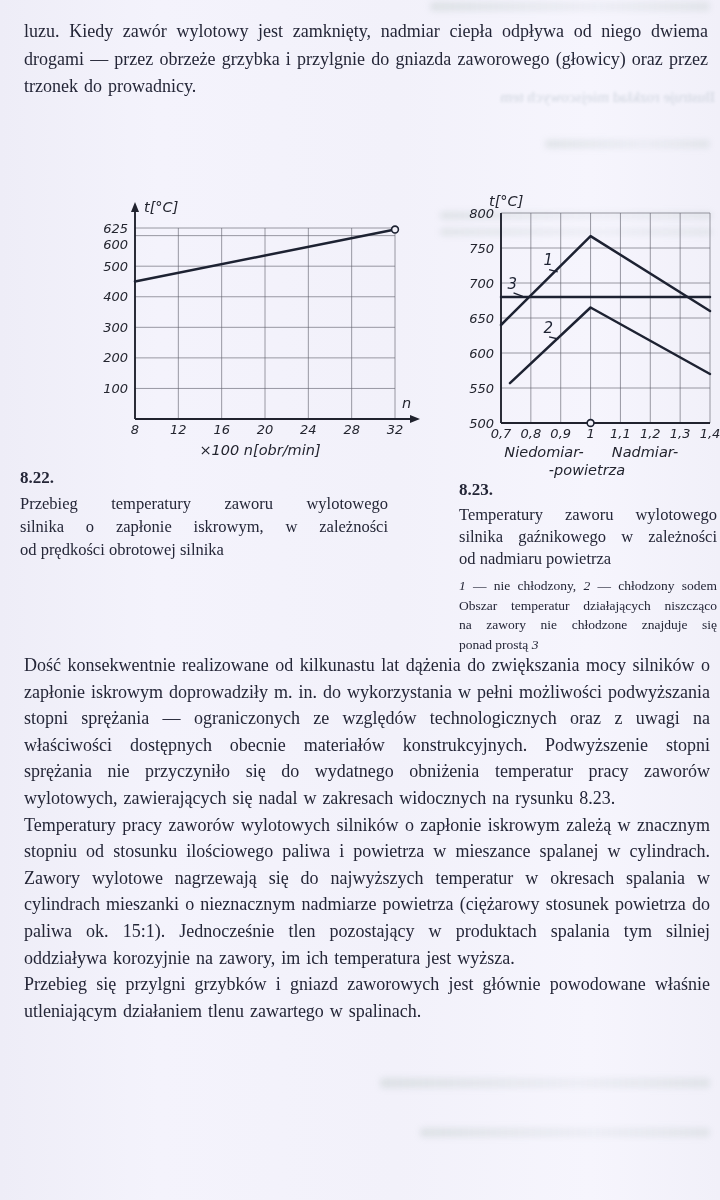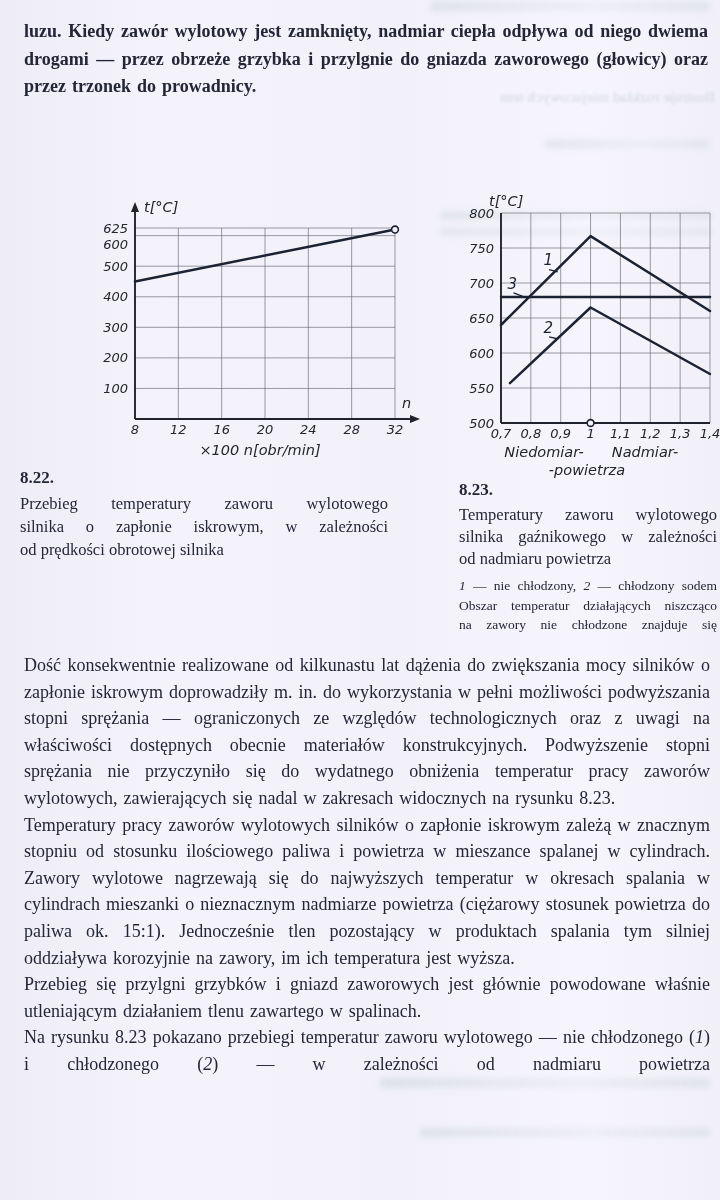--- a/index.html
+++ b/index.html
@@ -7,21 +7,21 @@
     position:relative;
     width:720px;height:1200px;
     overflow:hidden;
     background:linear-gradient(90deg,#eeedf7 0%,#f4f3fc 22%,#f2f1fa 55%,#f6f5fd 82%,#f1f0f9 100%);
     font-family:"Liberation Serif", serif;
     color:#242637;
   }
   
   .toptext{position:absolute;left:24px;top:18px;width:684px;
     font-size:18px;line-height:27.5px;text-align:justify;word-spacing:1.5px;}
-  .toptext p{margin:0;font-weight:bold;}
+  .toptext p{margin:0;}
   .bodytext{position:absolute;left:24px;top:652px;width:686px;
     font-size:18px;line-height:26.6px;text-align:justify;word-spacing:1.5px;}
   .bodytext p{margin:0;}
   .jlast{text-align-last:justify;}
   .it{font-style:italic;}
   
   .figcap{position:absolute;}
   .cap822{left:20px;top:466px;width:368px;font-size:16.5px;line-height:23px;}
   .cap823{left:459px;top:479px;width:258px;font-size:16.5px;line-height:22px;}
   .capnum{font-weight:bold;font-size:17px;margin-bottom:3px;}
@@ -161,21 +161,21 @@
 
 <div class="figcap cap823">
   <div class="capnum">8.23.</div>
   <div class="capline">Temperatury zaworu wylotowego</div>
   <div class="capline">silnika gaźnikowego w zależności</div>
   <div class="capline lastline">od nadmiaru powietrza</div>
   <div class="legend">
     <div class="legline"><span class="it">1</span><span> — nie chłodzony,  </span><span class="it">2</span><span> — chłodzony sodem</span></div>
     <div class="legline">Obszar temperatur działających niszcząco</div>
     <div class="legline">na zawory nie chłodzone znajduje się</div>
+    <div class="legline lastline"><span>ponad prostą </span><span class="it">3</span></div>
   </div>
 </div>
 
 <section class="bodytext">
   <p>Dość konsekwentnie realizowane od kilkunastu lat dążenia do zwiększania mocy silników o zapłonie iskrowym doprowadziły m. in. do wykorzystania w pełni możliwości podwyższania stopni sprężania — ograniczonych ze względów technologicznych oraz z uwagi na właściwości dostępnych obecnie materiałów konstrukcyjnych. Podwyższenie stopni sprężania nie przyczyniło się do wydatnego obniżenia temperatur pracy zaworów wylotowych, zawierających się nadal w zakresach widocznych na rysunku 8.23.</p>
   <p>Temperatury pracy zaworów wylotowych silników o zapłonie iskrowym zależą w znacznym stopniu od stosunku ilościowego paliwa i powietrza w mieszance spalanej w cylindrach. Zawory wylotowe nagrzewają się do najwyższych temperatur w okresach spalania w cylindrach mieszanki o nieznacznym nadmiarze powietrza (ciężarowy stosunek powietrza do paliwa ok. 15:1). Jednocześnie tlen pozostający w produktach spalania tym silniej oddziaływa korozyjnie na zawory, im ich temperatura jest wyższa.</p>
   <p>Przebieg się przylgni grzybków i gniazd zaworowych jest głównie powodowane właśnie utleniającym działaniem tlenu zawartego w spalinach.</p>
-  <p class="jlast"><span>Na rysunku 8.23 pokazano przebiegi temperatur zaworu wylotowego — nie chłodzonego (</span><span class="it">1</span><span>) i chłodzonego (</span><span class="it">2</span><span>) — w zależności od nadmiaru powietrza</span></p>
 </section>
 
 </body></html>

